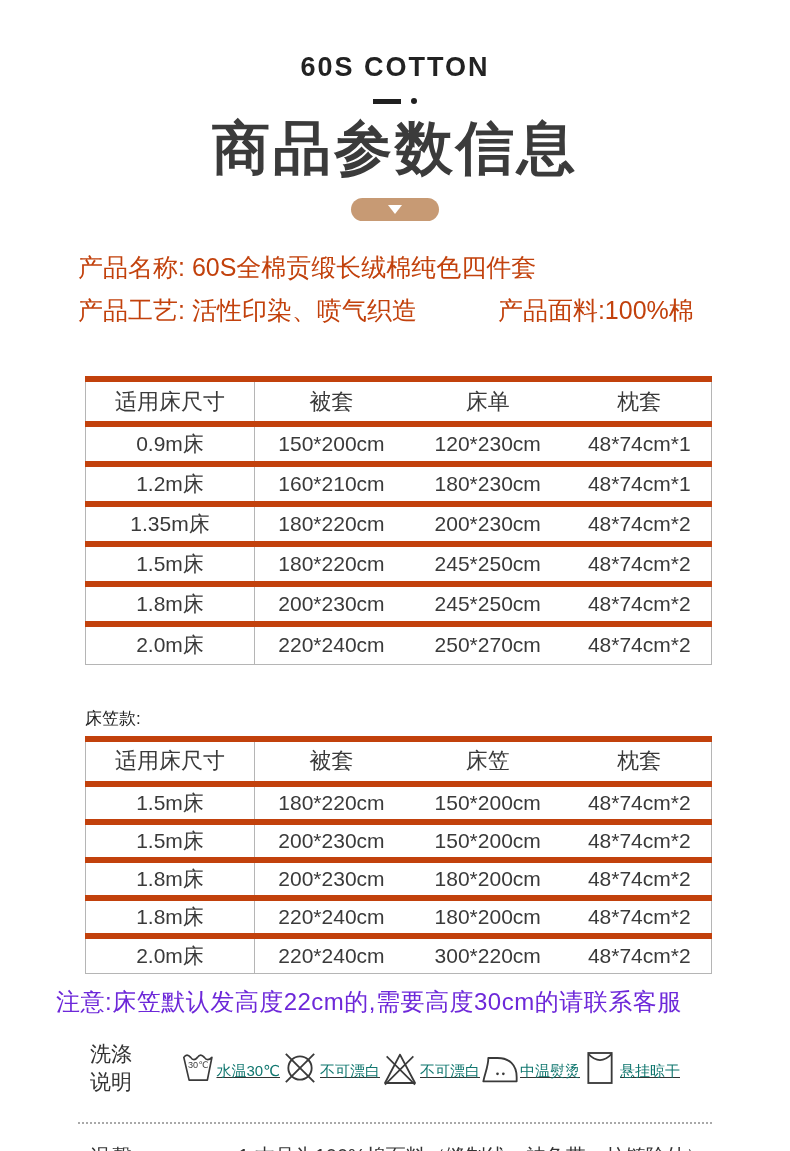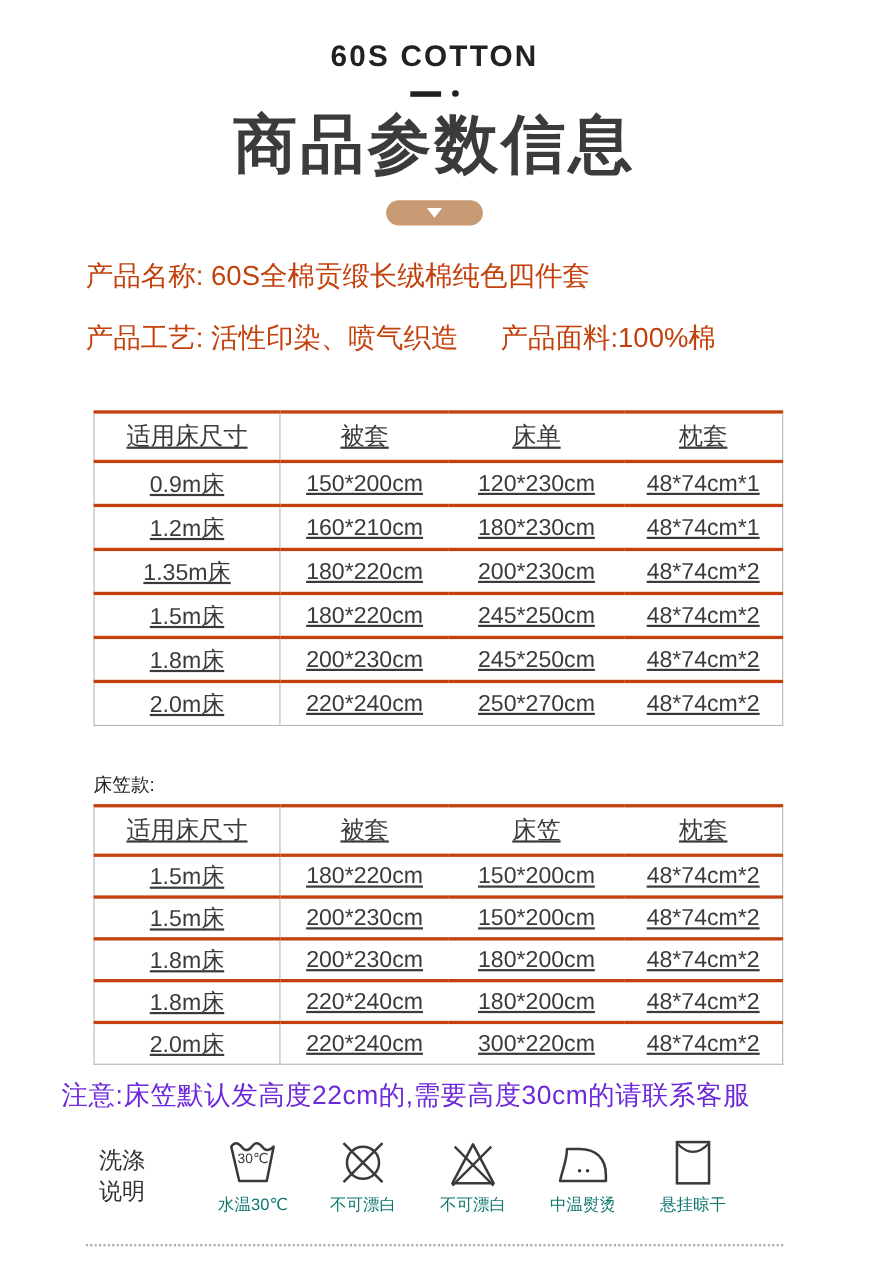--- a/index.html
+++ b/index.html
@@ -5,55 +5,55 @@
   * { margin:0; padding:0; box-sizing:border-box; }
   html,body { background:#ffffff; }
   body {
     width:790px; height:1151px; overflow:hidden; position:relative;
     font-family:"Liberation Sans","DejaVu Sans",sans-serif;
     color:#333333;
   }
   .page { width:790px; height:1151px; overflow:hidden; background:#fff; }
 
   
-  .header { text-align:center; padding-top:36px; }
+  .header { text-align:center; padding-top:52px; }
   .brand { font-size:27px; font-weight:800; letter-spacing:2px; color:#222; }
   .dashdot { margin-top:16px; display:flex; justify-content:center; align-items:center; gap:10px; }
   .dash { width:28px; height:5px; background:#1f1f1f; }
   .dot { width:6px; height:6px; border-radius:50%; background:#1f1f1f; margin-top:-2px; }
   .big-title { margin-top:12px; font-size:58px; line-height:64px; font-weight:600; letter-spacing:3px; color:#3b3b3b; }
   .pill { width:88px; height:23px; border-radius:12px; background:#c79a74; margin:18px auto 0 auto;
           display:flex; align-items:center; justify-content:center; }
   .pill-tri { width:0; height:0; border-left:7px solid transparent; border-right:7px solid transparent; border-top:9px solid #ffffff; }
 
   
   .info { margin:30px 78px 0 78px; color:#c2410c; }
   .info-line { font-size:25px; line-height:32px; }
-  .info-row { display:flex; margin-top:24px; }
+  .info-row { display:flex; margin-top:11px;gap:43px; }
   .fabric { margin-left:38px; }
 
   
   .spec-table { width:627px; margin-left:85px; border-collapse:collapse; table-layout:fixed;
                 font-size:21px; color:#3a3a3a; text-align:center; }
-  .spec-table th, .spec-table td { border-top:3px solid #c2410c; font-weight:400; padding:0;text-decoration:underline; }
+  .spec-table th, .spec-table td { border-top:6px solid #c2410c; font-weight:400; padding:0; }
   .spec-table { border:1px solid #b5b5b5; }
   .spec-table th:first-child, .spec-table td:first-child { border-right:1px solid #b5b5b5; }
   .spec-table th { height:45px; font-size:22px; }
   .spec-table td { height:40px; }
   .t2 td { height:38px; }
   .t1 { margin-top:50px; }
   .t2-label { margin:42px 0 6px 85px; font-size:17px; color:#222; }
 
   .note { margin:12px 0 0 56px; font-size:24px; font-weight:500; color:#6d28d9; letter-spacing:0.5px; }
 
   
-  .washing { display:flex; align-items:center; margin:22px 0 0 90px; }
+  .washing { display:flex; margin:22px 0 0 90px; }
   .wash-label { font-size:21px; line-height:28px; color:#333; }
   .wash-items { display:flex; margin-left:48px; }
-  .wash-item { width:100px; display:flex; flex-direction:column; align-items:center; }
+  .wash-item { width:100px; display:flex; flex-direction:row; align-items:center;text-decoration:underline; }
   .wash-item svg { display:block; }
   .wash-caption { margin-top:6px; font-size:15px; color:#0f766e; white-space:nowrap; }
 
   .dotted-sep { margin:26px 78px 0 78px; border-top:2px dotted #a9a9a9; }
 
   
   .tips { display:flex; margin:18px 0 0 90px; }
   .tips-label { font-size:21px; line-height:29px; color:#333; width:60px; }
   .tips-lines { margin-left:88px; font-size:20px; line-height:29px; color:#333; }
 </style>

